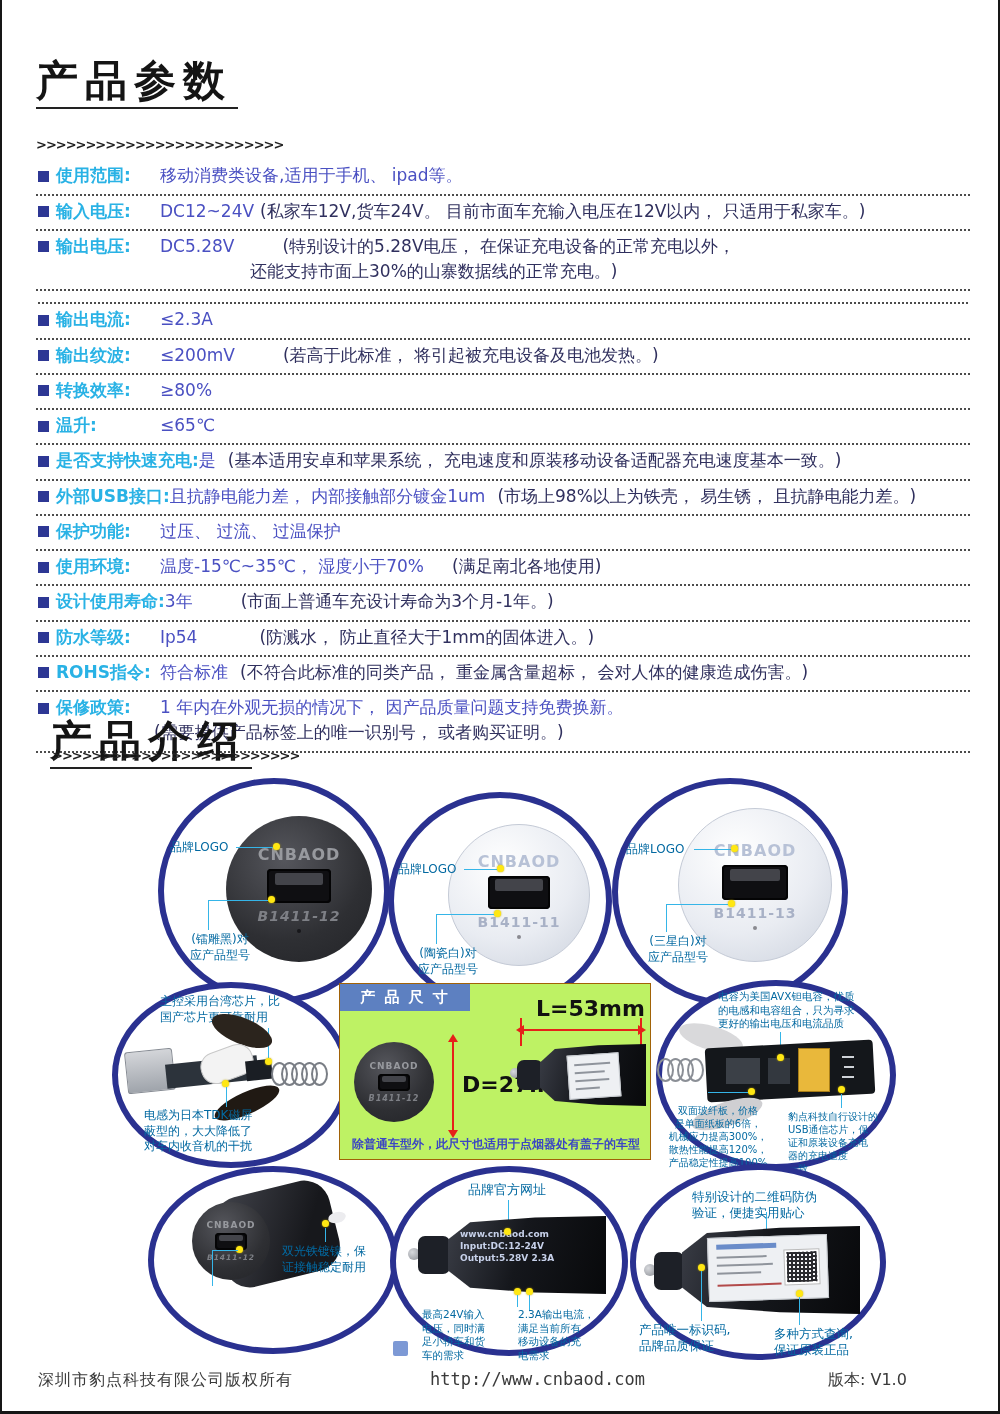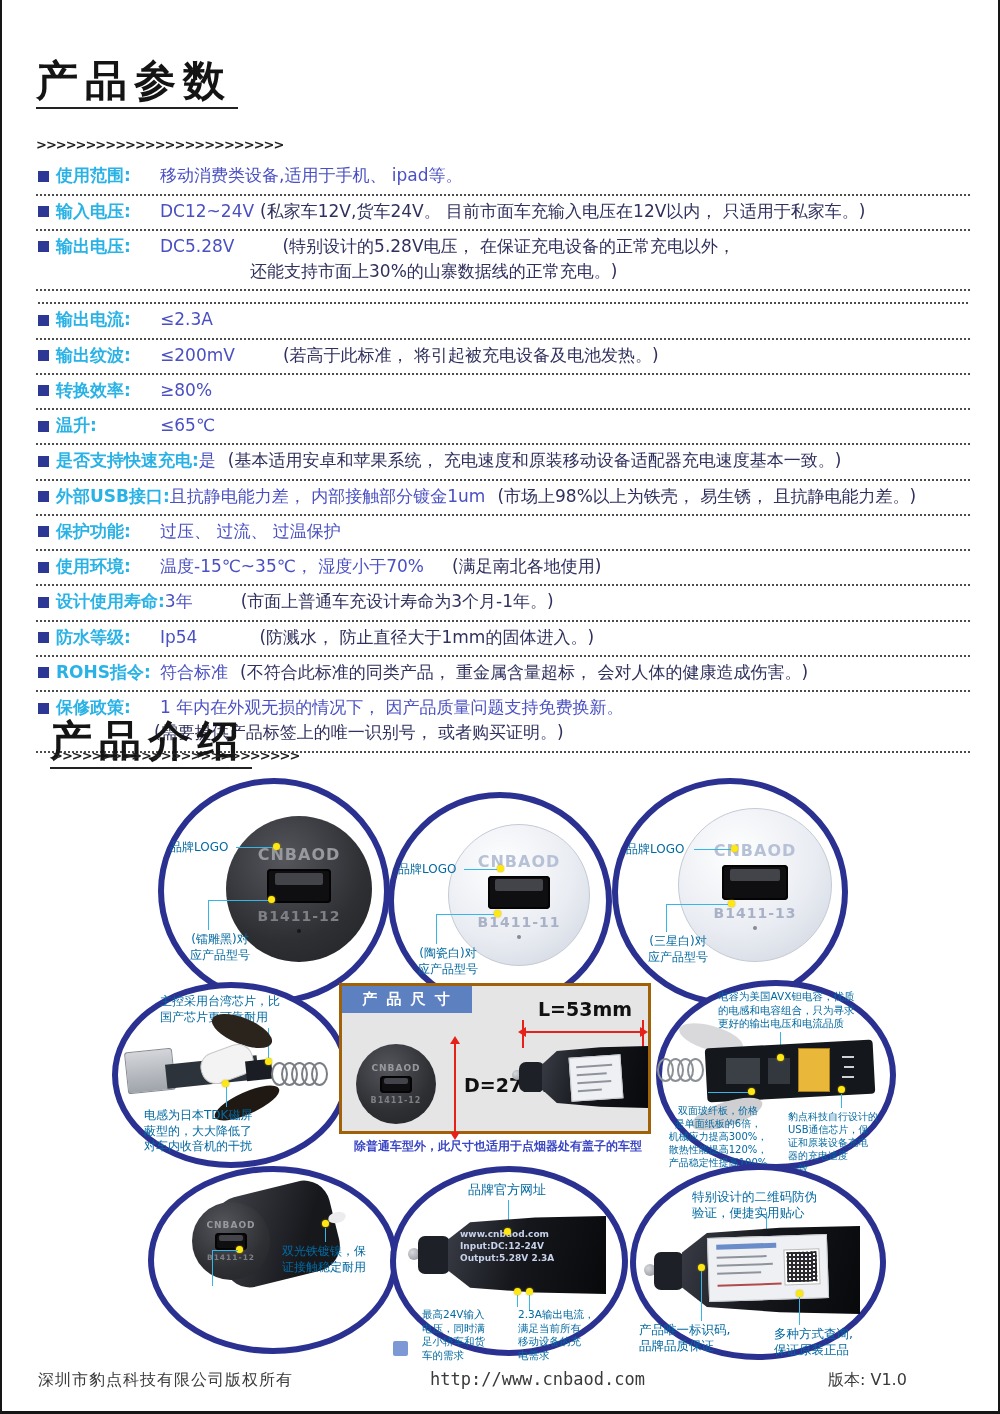--- a/index.html
+++ b/index.html
@@ -27,42 +27,42 @@
   .c{text-align:center;}
   .lh{position:absolute;height:1px;background:#35b5e8;}
   .lv{position:absolute;width:1px;background:#35b5e8;}
   .dot{position:absolute;width:7px;height:7px;border-radius:50%;background:#ffe713;box-shadow:0 0 2px #bfa700;}
   .disc{position:absolute;border-radius:50%;display:flex;flex-direction:column;align-items:center;justify-content:center;gap:5px;}
   .disc.dark{background:radial-gradient(circle at 40% 30%,#55565c,#2e2f33 60%,#222327);}
   .disc.light{background:radial-gradient(circle at 38% 30%,#ffffff,#e9ecf2 55%,#ccd2dd);border:1px solid #c4cad6;}
   .brand{font-weight:bold;letter-spacing:1px;font-size:16px;}
   .dark .brand{color:#97999e;} .light .brand{color:#b7c1d6;}
   .model{font-weight:bold;letter-spacing:1px;font-size:14px;}
-  .dark .model{color:#7e8086;} .light .model{color:#a8b1c6;}
+  .dark .model{color:#7e8086;font-style:italic;} .light .model{color:#a8b1c6;}
   .usb{background:#0f0f12;border-radius:4px;position:relative;box-shadow:inset 0 0 0 2px #040405;}
   .usb::after{content:"";position:absolute;left:12%;right:12%;top:12%;height:36%;background:#43444a;border-radius:2px;}
   .pindot{width:4px;height:4px;border-radius:50%;background:#17171a;}
   .light .pindot{background:#8a8a90;}
   .blob{position:absolute;border-radius:50%;}
   .coil{display:inline-block;width:13px;height:20px;border:2px solid #7a7e85;border-radius:50%;margin-left:-7px;background:transparent;}
   .spring{position:absolute;white-space:nowrap;}
   .sidebody{position:absolute;background:linear-gradient(105deg,#3a3d46 0%,#15171c 45%,#08090b 100%);
             clip-path:polygon(0 30%,14% 8%,55% 2%,100% 0,100% 100%,55% 98%,14% 92%,0 70%);}
   .tip{position:absolute;background:radial-gradient(circle at 35% 35%,#d7d9dd,#8b8e94);border-radius:50%;}
   .nose{position:absolute;background:#1d2027;border-radius:7px;}
   .print{position:absolute;color:#c7d1ea;font-size:9px;line-height:1.35;font-weight:bold;white-space:pre-line;}
   .wlabel{position:absolute;background:#eef0f3;border:1px solid #c6cacf;}
   .bar{position:absolute;background:#8f949c;height:2px;}
   .qr{position:absolute;background:repeating-linear-gradient(0deg,#2a2a2e 0 2px,transparent 2px 4px),
       repeating-linear-gradient(90deg,#2a2a2e 0 2px,#f5f5f7 2px 4px);box-shadow:0 0 0 2px #fff,0 0 0 3px #bbb;}
   
-  .sizebox{position:absolute;left:337px;top:983px;width:312px;height:151px;background:#e5e5e5;border:3px solid #a16207;box-sizing:border-box;}
+  .sizebox{position:absolute;left:337px;top:983px;width:312px;height:177px;background:#bef264;border:1px solid #a16207;box-sizing:border-box;}
   .sizetab{position:absolute;left:0;top:0;width:130px;height:27px;background:#5d80c1;color:#fff;font-weight:bold;
            font-size:15px;line-height:27px;text-align:center;letter-spacing:2px;}
-  .dim{position:absolute;color:#111;font-weight:bold;font-size:19px;}
+  .dim{position:absolute;color:#111;font-weight:bold;font-size:22px;}
   .redh{position:absolute;height:2px;background:#e62119;}
   .redv{position:absolute;width:2px;background:#e62119;}
   .arr{position:absolute;width:0;height:0;}
   .arr.up{border-left:5px solid transparent;border-right:5px solid transparent;border-bottom:8px solid #e62119;}
   .arr.dn{border-left:5px solid transparent;border-right:5px solid transparent;border-top:8px solid #e62119;}
   .arr.lf{border-top:5px solid transparent;border-bottom:5px solid transparent;border-right:8px solid #e62119;}
   .arr.rt{border-top:5px solid transparent;border-bottom:5px solid transparent;border-left:8px solid #e62119;}
   .sizenote{position:absolute;left:4px;top:152px;width:304px;text-align:center;color:#3b46c4;font-weight:bold;font-size:12px;}
   
   .footer-company{position:absolute;left:36px;top:1370px;font-size:16px;color:#3a3a3a;letter-spacing:1px;}

